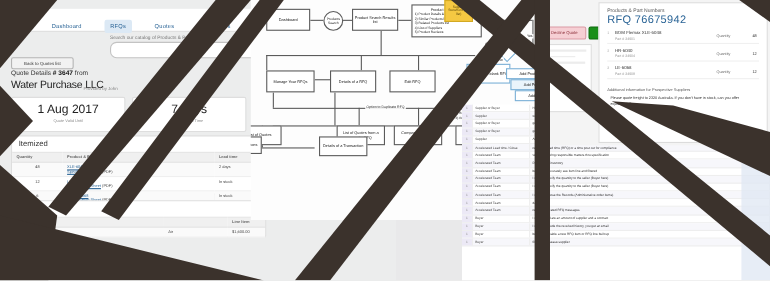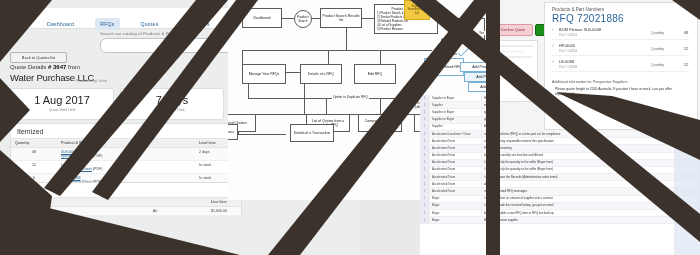--- a/index.html
+++ b/index.html
@@ -385,21 +385,21 @@
     </div>
 
     <div class="miniwin">
       <div class="miniln"></div>
       <div class="miniln" style="width:60%"></div>
       <div class="miniln" style="width:80%"></div>
     </div>
 
     <div class="rfqcard">
       <div class="rfqsub">Products &amp; Part Numbers</div>
-      <div class="rfqno">RFQ 72021886</div>
+      <div class="rfqno">RFQ 76675942</div>
 
       <div class="prow">
         <span class="pidx">1</span>
         <div class="pname">BOM Flemax XLE-6048</div>
         <div class="ppart">Part # 34901</div>
         <span class="pqty">Quantity</span>
         <span class="pqtyv">48</span>
       </div>
       <div class="prow">
         <span class="pidx">2</span>

